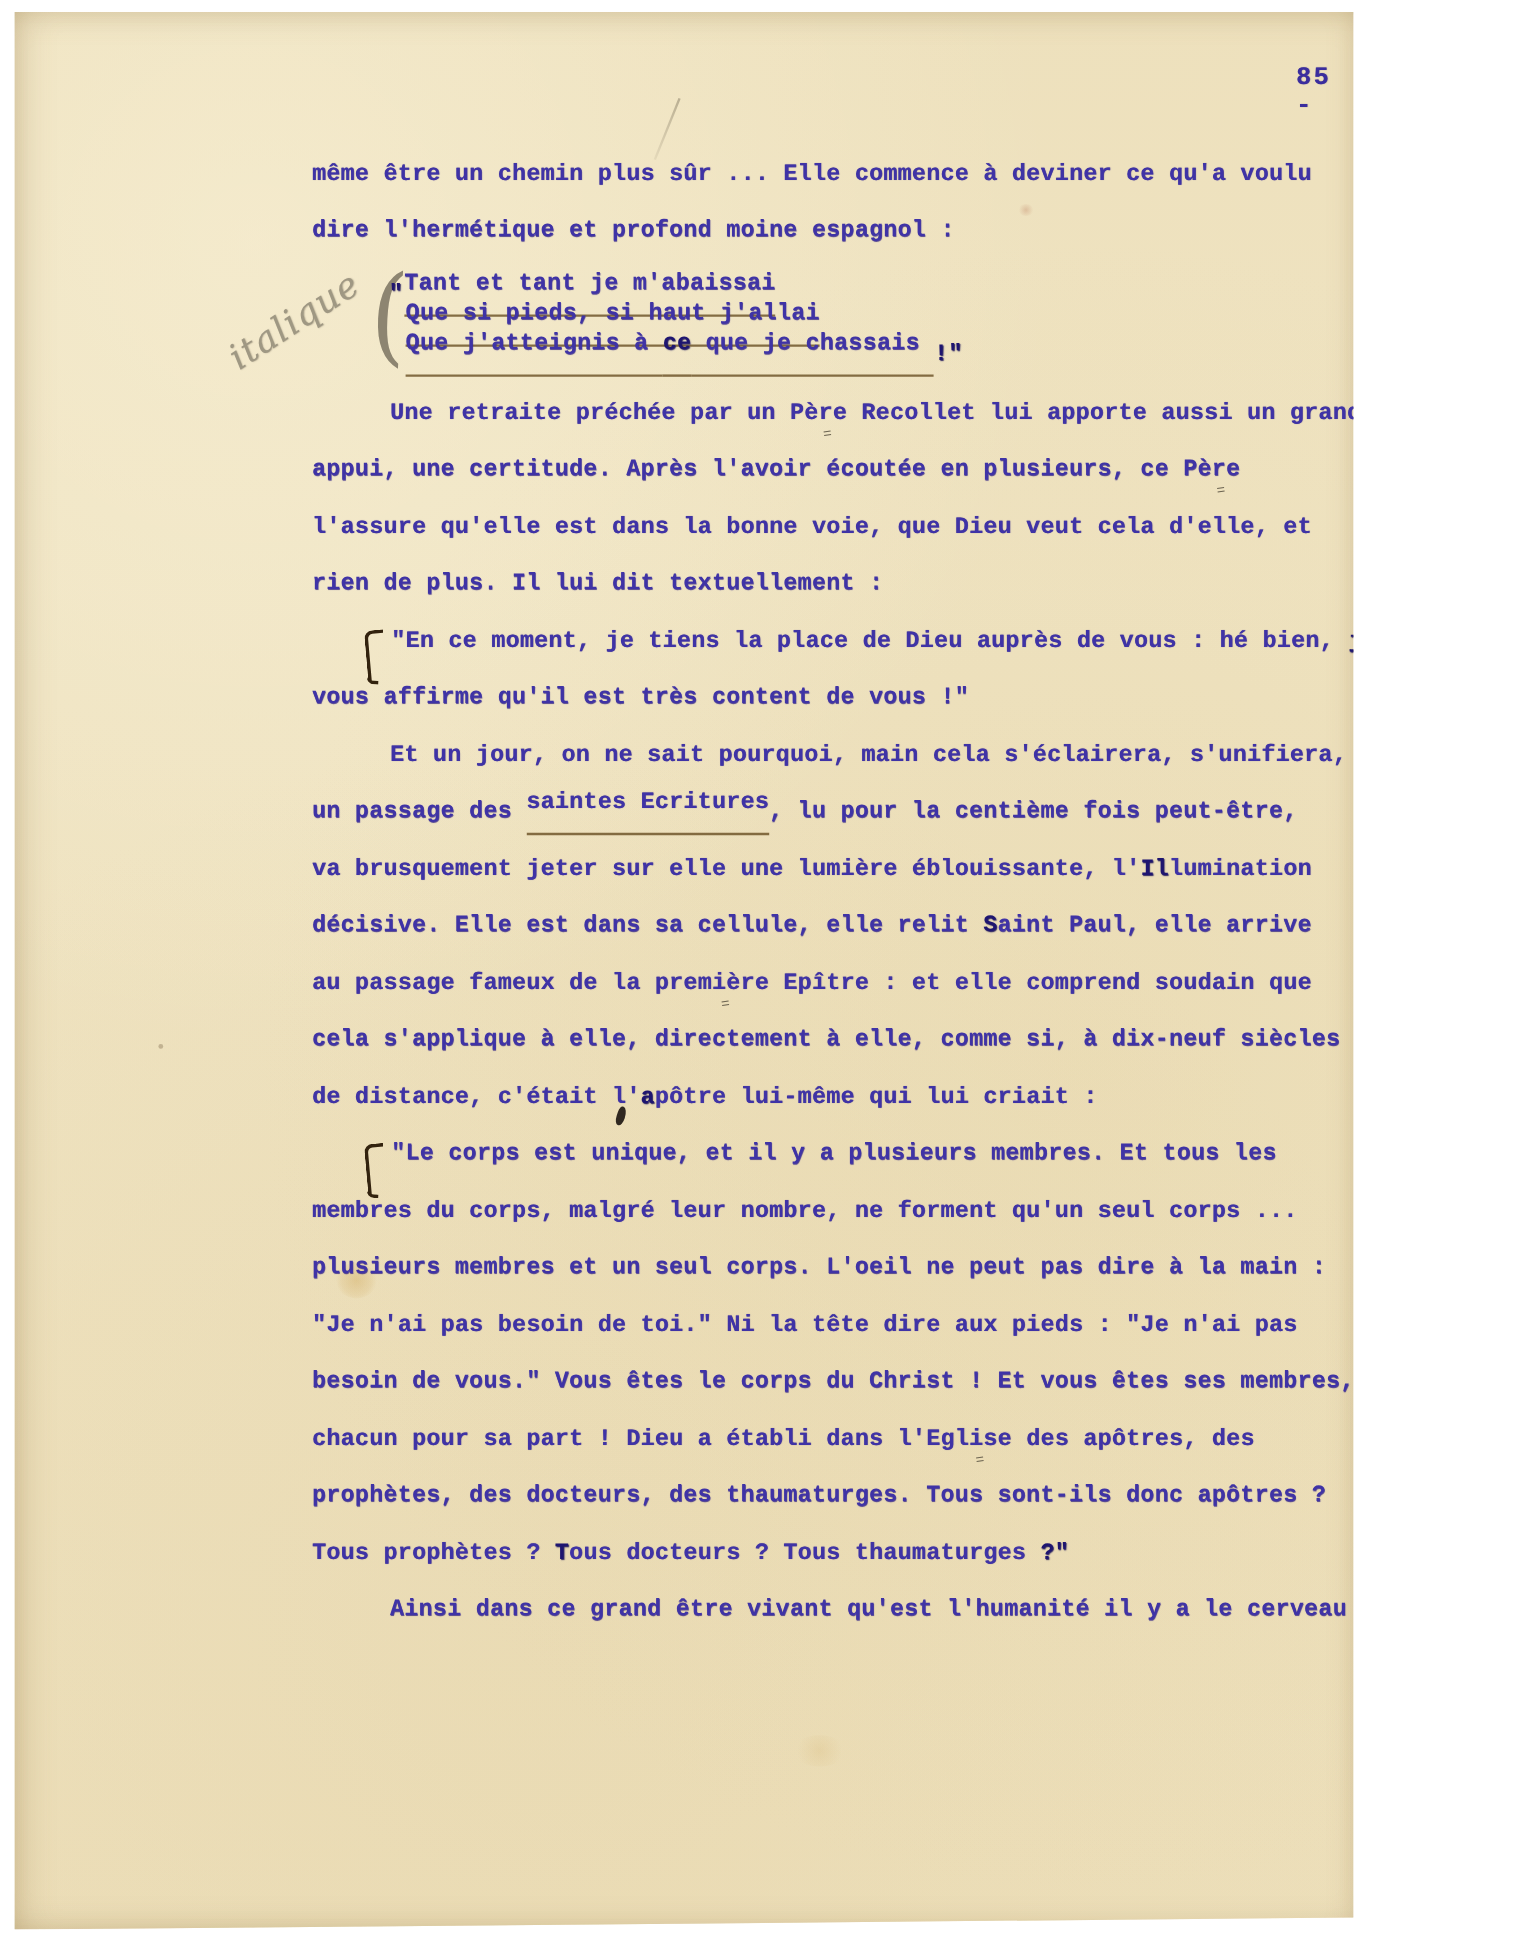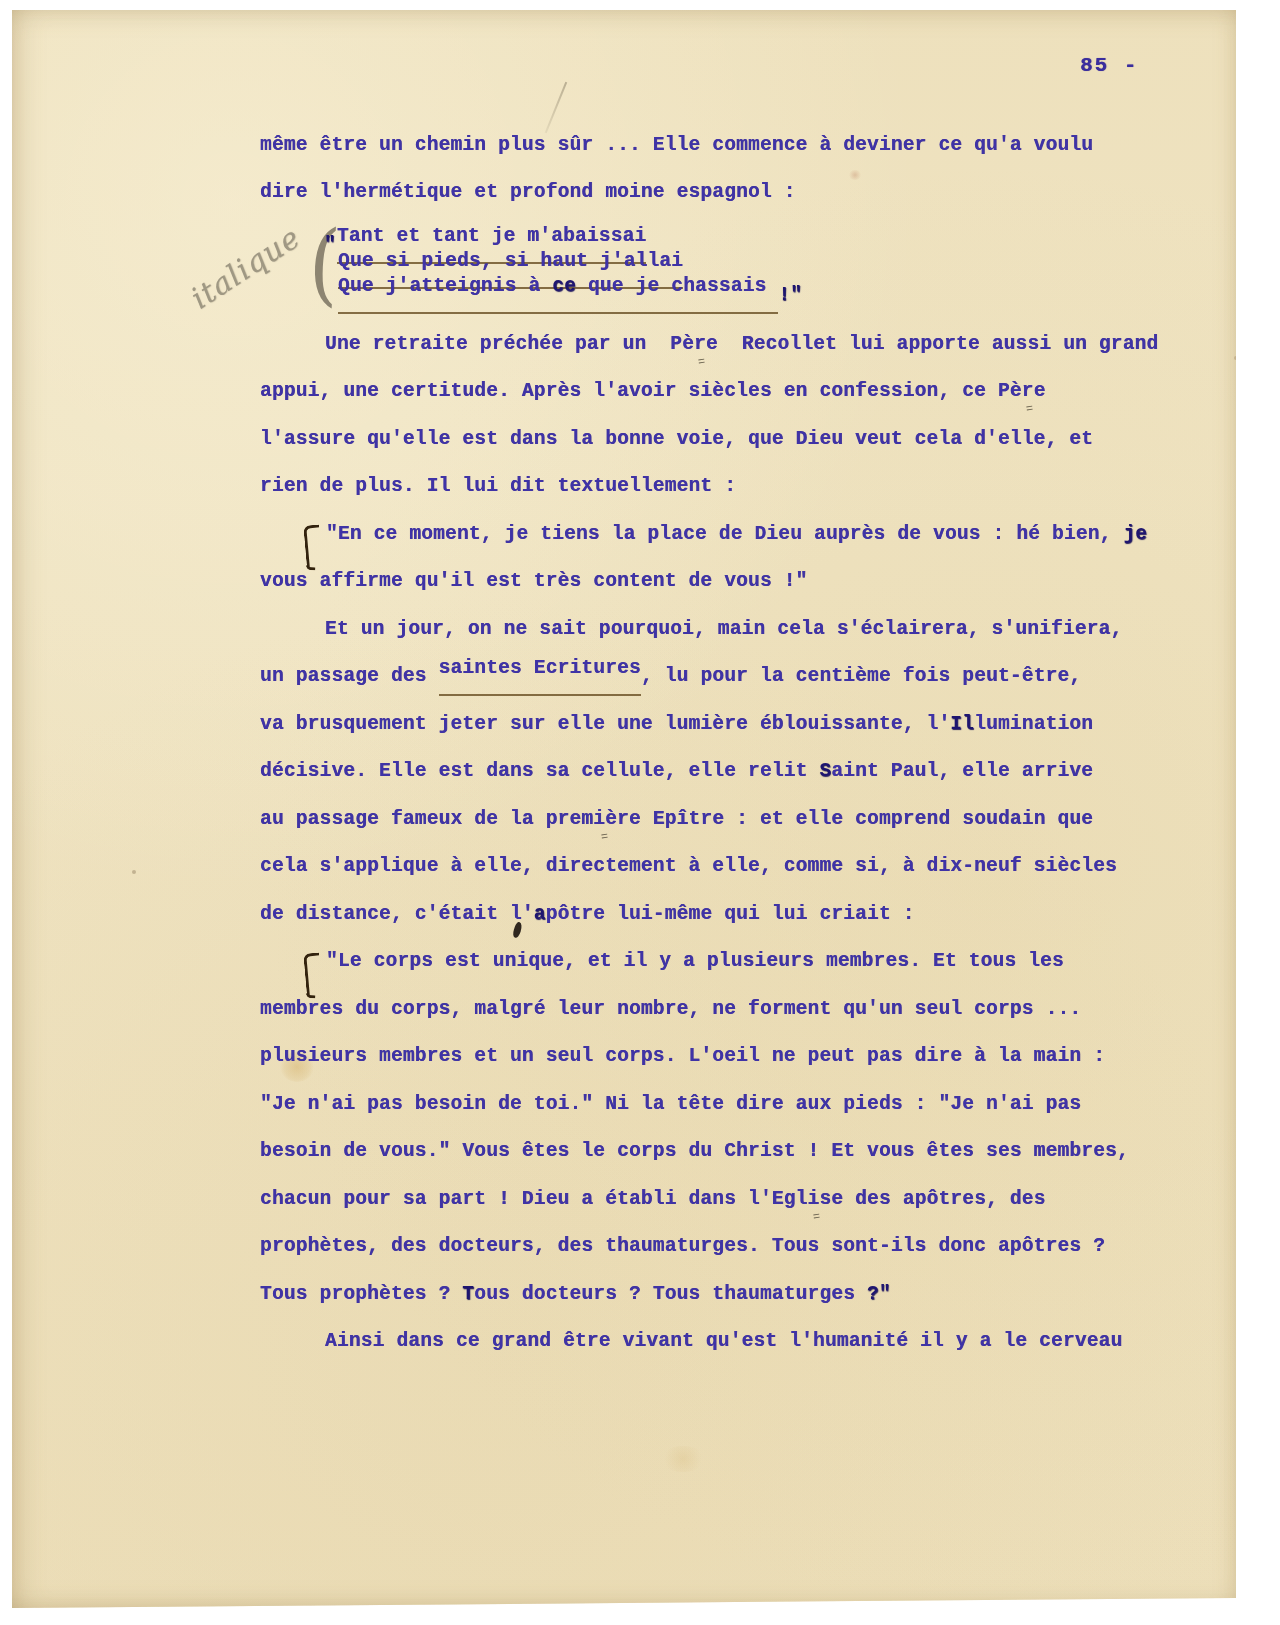--- a/index.html
+++ b/index.html
@@ -2,21 +2,21 @@
 <html><head>
 <meta charset="utf-8">
 <style>
   html,body{margin:0;padding:0;}
   body{
     width:1280px;height:1625px;position:relative;overflow:hidden;
     background:#ffffff;
     font-family:"Liberation Mono","DejaVu Sans Mono",monospace;
   }
   .paper{
-    position:absolute;left:12px;top:10px;width:1224px;height:1598px;
+    position:absolute;left:12px;top:10px;width:1116px;height:1598px;
     background-color:#efe3c1;
     background-image:
       radial-gradient(circle at 18% 12%, rgba(255,250,230,.35), transparent 40%),
       radial-gradient(circle at 80% 55%, rgba(226,208,160,.30), transparent 55%),
       radial-gradient(circle at 40% 85%, rgba(224,205,158,.25), transparent 50%),
       linear-gradient(180deg, rgba(236,222,184,.5), rgba(240,229,196,.2) 30%, rgba(233,217,176,.45));
     box-shadow:
       inset 20px 0 30px -16px rgba(140,112,62,.28),
       inset 0 16px 26px -14px rgba(140,112,62,.22),
       inset -14px 0 24px -14px rgba(140,112,62,.18),
@@ -29,21 +29,21 @@
     text-shadow:.4px .4px .7px rgba(46,32,130,.75);
   }
   .textblock{
     position:absolute;left:248px;top:111px;width:900px;
     font-size:19.5px;font-weight:700;color:#3f33a6;letter-spacing:.2px;
     text-shadow:.35px .35px .6px rgba(50,35,135,.8);
   }
   .line{height:47.5px;display:flex;align-items:center;white-space:pre;}
   .line.verse{height:25px;padding-left:78px;}
   .line.vstart{margin-top:16px;}
-  .line.post-verse{margin-top:13px;gap:12px;}
+  .line.post-verse{margin-top:13px;}
   .line.indent{padding-left:65px;}
   .seg{display:inline-block;}
   .seg.u{border-bottom:2px solid rgba(104,78,34,.8);padding-bottom:15px;}
   .seg.ovr{color:#1e1570;text-shadow:.7px .7px 1px rgba(20,12,85,.9);}
   .seg.hang{margin-left:-14px;margin-right:1px;}
   .seg.acc{position:relative;}
   .seg.acc::after{
     content:"=";position:absolute;left:58%;bottom:-14px;
     font-size:12px;font-weight:400;color:#6b6350;transform:rotate(-8deg);
     text-shadow:none;
@@ -107,21 +107,21 @@
   <div class="pencil-paren">(</div>
   <div class="ink-blob"></div>
 
   <div class="textblock">
       <div class="line"><span class="seg">même être un chemin plus sûr ... Elle commence à deviner ce qu'a voulu</span></div>
       <div class="line"><span class="seg">dire l'hermétique et profond moine espagnol :</span></div>
       <div class="line verse vstart"><span class="seg ovr hang">"</span><span class="seg u">Tant et tant je m'abaissai</span></div>
       <div class="line verse"><span class="seg u">Que si pieds, si haut j'allai</span></div>
       <div class="line verse"><span class="seg u">Que j'atteignis à </span><span class="seg u ovr">ce</span><span class="seg u"> que je chassais </span><span class="seg ovr">!"</span></div>
       <div class="line indent post-verse"><span class="seg">Une retraite préchée par un </span><span class="seg acc">Père</span><span class="seg"> Recollet lui apporte aussi un grand</span></div>
-      <div class="line"><span class="seg">appui, une certitude. Après l'avoir siècles en confession, ce </span><span class="seg acc">Père</span></div>
+      <div class="line"><span class="seg">appui, une certitude. Après l'avoir écoutée en plusieurs, ce </span><span class="seg acc">Père</span></div>
       <div class="line"><span class="seg">l'assure qu'elle est dans la bonne voie, que Dieu veut cela d'elle, et</span></div>
       <div class="line"><span class="seg">rien de plus. Il lui dit textuellement :</span></div>
       <div class="line indent"><span class="bracket"></span><span class="seg">"En ce moment, je tiens la place de Dieu auprès de vous : hé bien, </span><span class="seg ovr">je</span></div>
       <div class="line"><span class="seg">vous affirme qu'il est très content de vous !"</span></div>
       <div class="line indent"><span class="seg">Et un jour, on ne sait pourquoi, main cela s'éclairera, s'unifiera,</span></div>
       <div class="line"><span class="seg">un passage des </span><span class="seg u">saintes Ecritures</span><span class="seg">, lu pour la centième fois peut-être,</span></div>
       <div class="line"><span class="seg">va brusquement jeter sur elle une lumière éblouissante, l'</span><span class="seg ovr">Il</span><span class="seg">lumination</span></div>
       <div class="line"><span class="seg">décisive. Elle est dans sa cellule, elle relit </span><span class="seg ovr">S</span><span class="seg">aint Paul, elle arrive</span></div>
       <div class="line"><span class="seg">au passage fameux de la </span><span class="seg acc">première</span><span class="seg"> Epître : et elle comprend soudain que</span></div>
       <div class="line"><span class="seg">cela s'applique à elle, directement à elle, comme si, à dix-neuf siècles</span></div>

